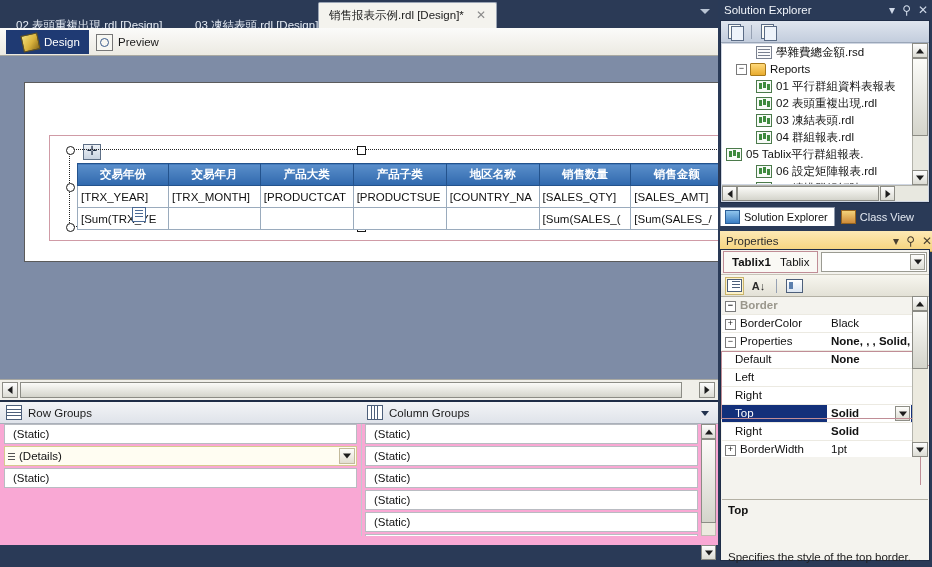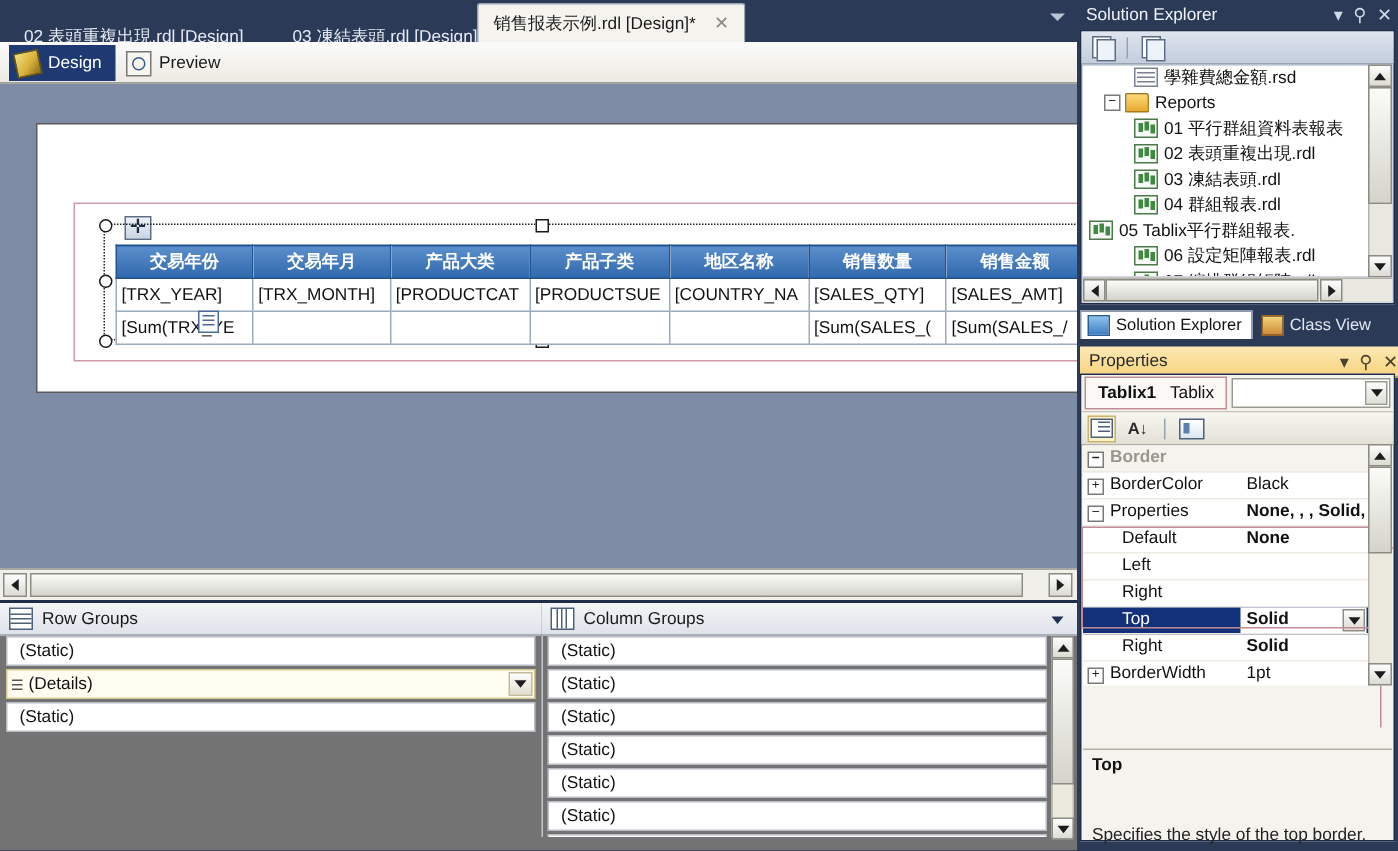--- a/index.html
+++ b/index.html
@@ -33,21 +33,21 @@
     border-top:5px solid #b9c4d4;
   }
 
   .viewbar{
     position:absolute;left:0;top:28px;width:718px;height:28px;
     background:linear-gradient(#fbfbfa,#eceae2);
     border-bottom:1px solid #a9a9a2;box-sizing:border-box;
   }
   .viewbtn{
     position:absolute;top:2px;height:24px;line-height:24px;
-    padding:0 9px 0 4px;font-size:11.5px;color:#1a1a1a;white-space:nowrap;
+    padding:0 9px 0 16px;font-size:11.5px;color:#1a1a1a;white-space:nowrap;
     display:flex;align-items:center;gap:5px;box-sizing:border-box;
   }
   .viewbtn.sel{background:#1f3a73;color:#ffffff;}
   .ic{display:inline-block;width:15px;height:15px;position:relative;flex:0 0 15px;}
   .ic-design{background:linear-gradient(135deg,#f2e07a 0%,#d9b23c 55%,#8a6a18 100%);border:1px solid #6b5512;transform:rotate(-12deg);}
   .ic-preview{background:#f7f7f2;border:1px solid #777;}
   .ic-preview:after{content:"";position:absolute;left:3px;top:3px;width:7px;height:7px;border:1.5px solid #3a5b8c;border-radius:50%;}
 
   .canvas-wrap{
     position:absolute;left:0;top:56px;width:718px;height:323px;
@@ -109,22 +109,22 @@
   }
   .sb-btn .arr{position:absolute;left:50%;top:50%;width:0;height:0;transform:translate(-50%,-50%);}
   .arr-l{border-top:4px solid transparent;border-bottom:4px solid transparent;border-right:5px solid #1c1c1c;}
   .arr-r{border-top:4px solid transparent;border-bottom:4px solid transparent;border-left:5px solid #1c1c1c;}
   .arr-u{border-left:4px solid transparent;border-right:4px solid transparent;border-bottom:5px solid #1c1c1c;}
   .arr-d{border-left:4px solid transparent;border-right:4px solid transparent;border-top:5px solid #1c1c1c;}
   .sb-thumb{position:absolute;background:linear-gradient(#fbfbf8,#d4d4cb);border:1px solid #8c8c85;box-sizing:border-box;}
 
   
   .groups{
-    position:absolute;left:0;top:400px;width:718px;height:167px;
-    background:#737373;border-top:2px solid #1f2d47;box-sizing:border-box;
+    position:absolute;left:0;top:400px;width:718px;height:145px;
+    background:#f9a8d4;border-top:2px solid #1f2d47;box-sizing:border-box;
   }
   .grp-head{
     position:absolute;top:0;height:22px;line-height:22px;
     background:linear-gradient(#f3f4f6,#dfe3ea);
     border-bottom:1px solid #aab0ba;box-sizing:border-box;
     display:flex;align-items:center;gap:6px;padding-left:6px;
     font-size:11.5px;color:#1a1a1a;
   }
   .grid-ic{width:14px;height:13px;background:#fff;border:1px solid #4d5f7a;position:relative;flex:0 0 14px;}
   .grid-ic:after{
@@ -220,21 +220,21 @@
   .catic:after{content:"";position:absolute;left:4px;top:1px;right:1px;height:1px;background:#4d5f7a;box-shadow:0 3px 0 #4d5f7a,0 6px 0 #4d5f7a;}
   .azic{font-weight:bold;font-size:11px;}
   .pgic{width:15px;height:12px;border:1px solid #4d5f7a;background:linear-gradient(#ffffff,#dce6f2);position:relative;}
   .pgic:after{content:"";position:absolute;left:2px;top:2px;width:4px;height:7px;background:#5b7fae;}
 
   .pgrid{position:absolute;left:1px;top:47px;right:1px;height:160px;background:#ffffff;overflow:hidden;}
   .prow{height:17px;line-height:17px;font-size:11.5px;color:#111;position:relative;white-space:nowrap;border-bottom:1px solid #eceae2;}
   .pcat{background:#f4f3ee;color:#9a978c;font-weight:bold;}
   .pkey{position:absolute;left:0;top:0;width:104px;height:17px;padding-left:4px;box-sizing:border-box;overflow:hidden;}
   .pval{position:absolute;left:105px;top:0;right:17px;height:17px;padding-left:4px;box-sizing:border-box;overflow:hidden;}
-  .prow.sub .pkey{padding-left:26px;}
+  .prow.sub .pkey{padding-left:13px;}
   .prow .pexp{
     position:absolute;left:3px;top:4px;width:9px;height:9px;border:1px solid #7a7a7a;background:#fff;
     font-size:9px;line-height:7px;text-align:center;color:#222;
   }
   .prow.selrow{background:#13307a;}
   .prow.selrow .pkey{color:#ffffff;}
   .prow.selrow .pval{background:#ffffff;color:#111;font-weight:bold;}
   .prow.selrow .vdd{
     position:absolute;right:18px;top:1px;width:15px;height:15px;
     background:linear-gradient(#fdfdfb,#dcdcd2);border:1px solid #8e8e86;box-sizing:border-box;

